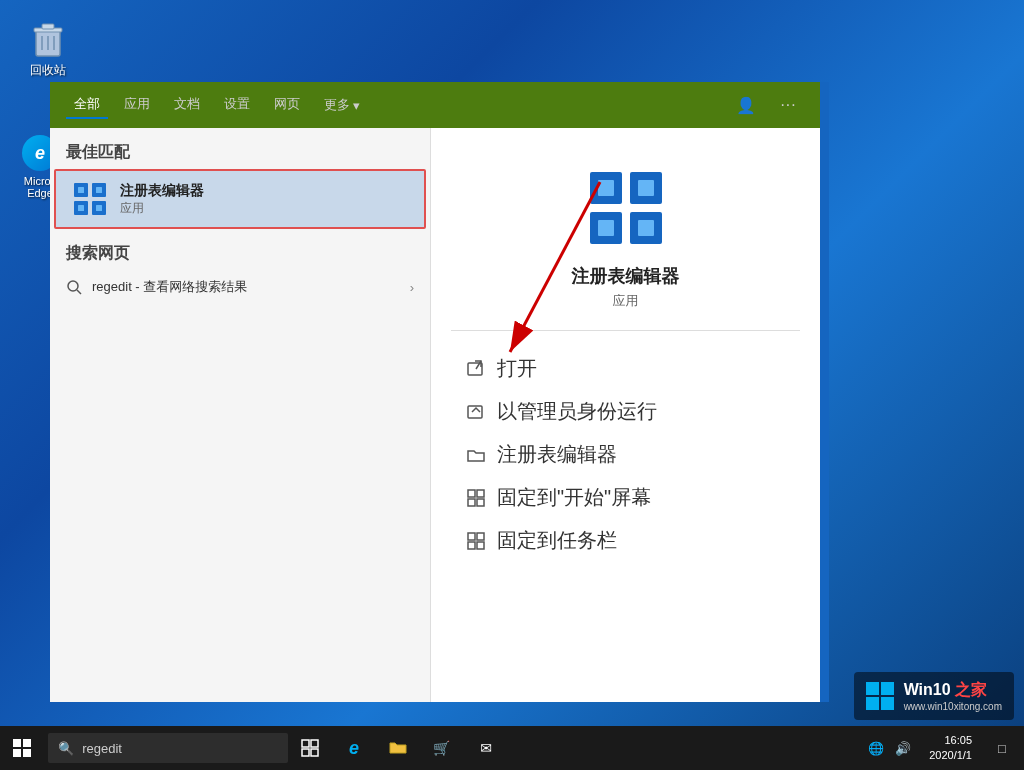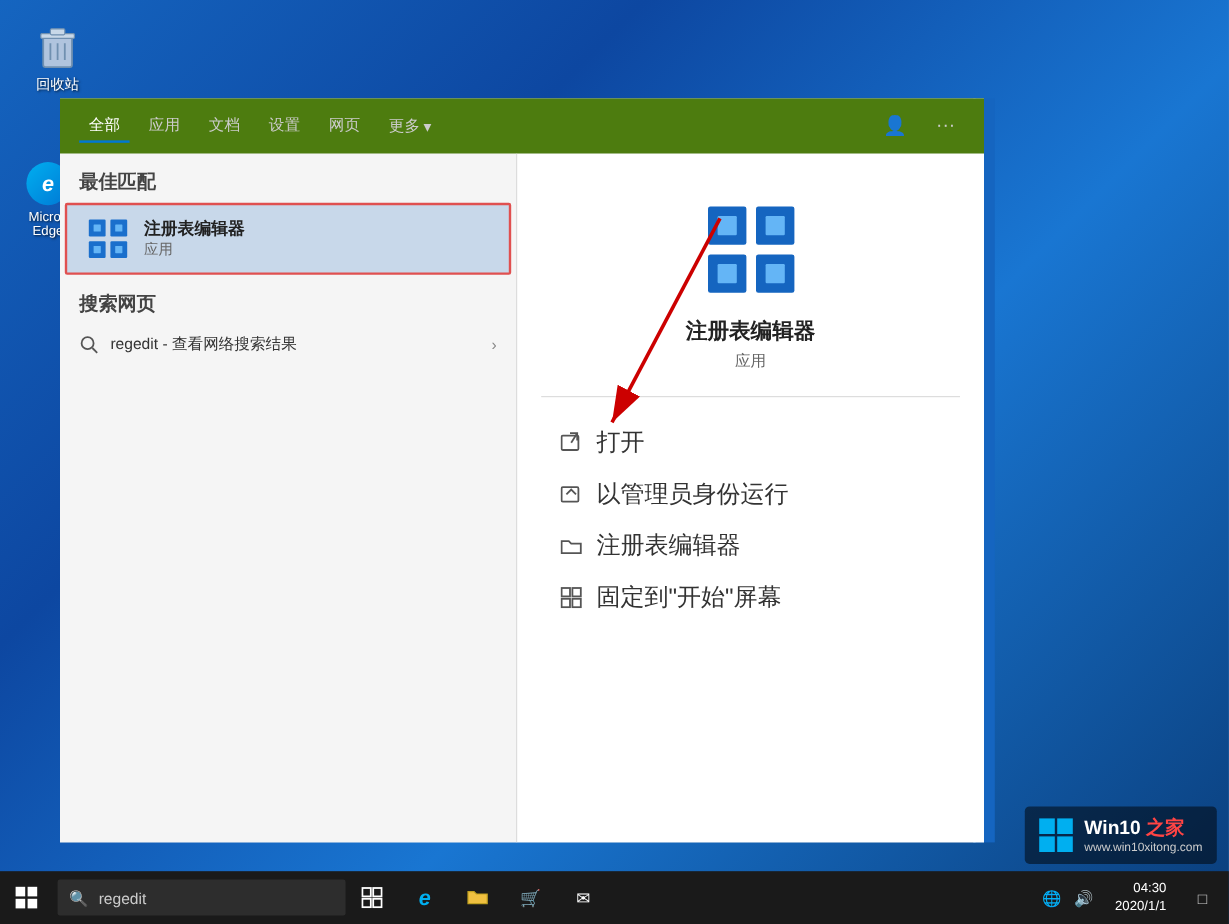--- a/index.html
+++ b/index.html
@@ -520,20 +520,31 @@
             <span class="action-icon">
               <svg viewBox="0 0 18 18" width="18" height="18" xmlns="http://www.w3.org/2000/svg">
                 <rect x="1" y="1" width="7" height="7" fill="none" stroke="#555" stroke-width="1.5"></rect>
                 <rect x="10" y="1" width="7" height="7" fill="none" stroke="#555" stroke-width="1.5"></rect>
                 <rect x="1" y="10" width="7" height="7" fill="none" stroke="#555" stroke-width="1.5"></rect>
                 <rect x="10" y="10" width="7" height="7" fill="none" stroke="#555" stroke-width="1.5"></rect>
               </svg>
             </span>
             <span>固定到"开始"屏幕</span>
           </li>
+          <li class="action-item">
+            <span class="action-icon">
+              <svg viewBox="0 0 18 18" width="18" height="18" xmlns="http://www.w3.org/2000/svg">
+                <rect x="1" y="1" width="7" height="7" fill="none" stroke="#555" stroke-width="1.5"></rect>
+                <rect x="10" y="1" width="7" height="7" fill="none" stroke="#555" stroke-width="1.5"></rect>
+                <rect x="1" y="10" width="7" height="7" fill="none" stroke="#555" stroke-width="1.5"></rect>
+                <rect x="10" y="10" width="7" height="7" fill="none" stroke="#555" stroke-width="1.5"></rect>
+              </svg>
+            </span>
+            <span>固定到任务栏</span>
+          </li>
         </ul>
       </div>
     </div>
   </div>
 
   <svg style="position:absolute; left:50px; top:82px; width:770px; height:620px; pointer-events:none; z-index:50;" xmlns="http://www.w3.org/2000/svg">
 
     <defs>
       <marker id="arrowhead" markerWidth="10" markerHeight="7" refX="10" refY="3.5" orient="auto">
         <polygon points="0 0, 10 3.5, 0 7" fill="#cc0000"></polygon>
@@ -579,21 +590,21 @@
 
     <div class="taskbar-btn" style="font-size:14px;">✉</div>
 
     <div class="taskbar-spacer"></div>
 
     <div class="taskbar-tray">
       <span class="tray-icon">🌐</span>
       <span class="tray-icon">🔊</span>
     </div>
     <div class="taskbar-clock">
-      <div>04:30</div>
+      <div>16:05</div>
       <div>2020/1/1</div>
     </div>
     <div class="taskbar-btn" style="font-size:13px; color:#ccc;">□</div>
   </div>
 
   <div class="win10-watermark">
     <div class="win10-logo">
       <div></div>
         <div></div>
         <div></div>

